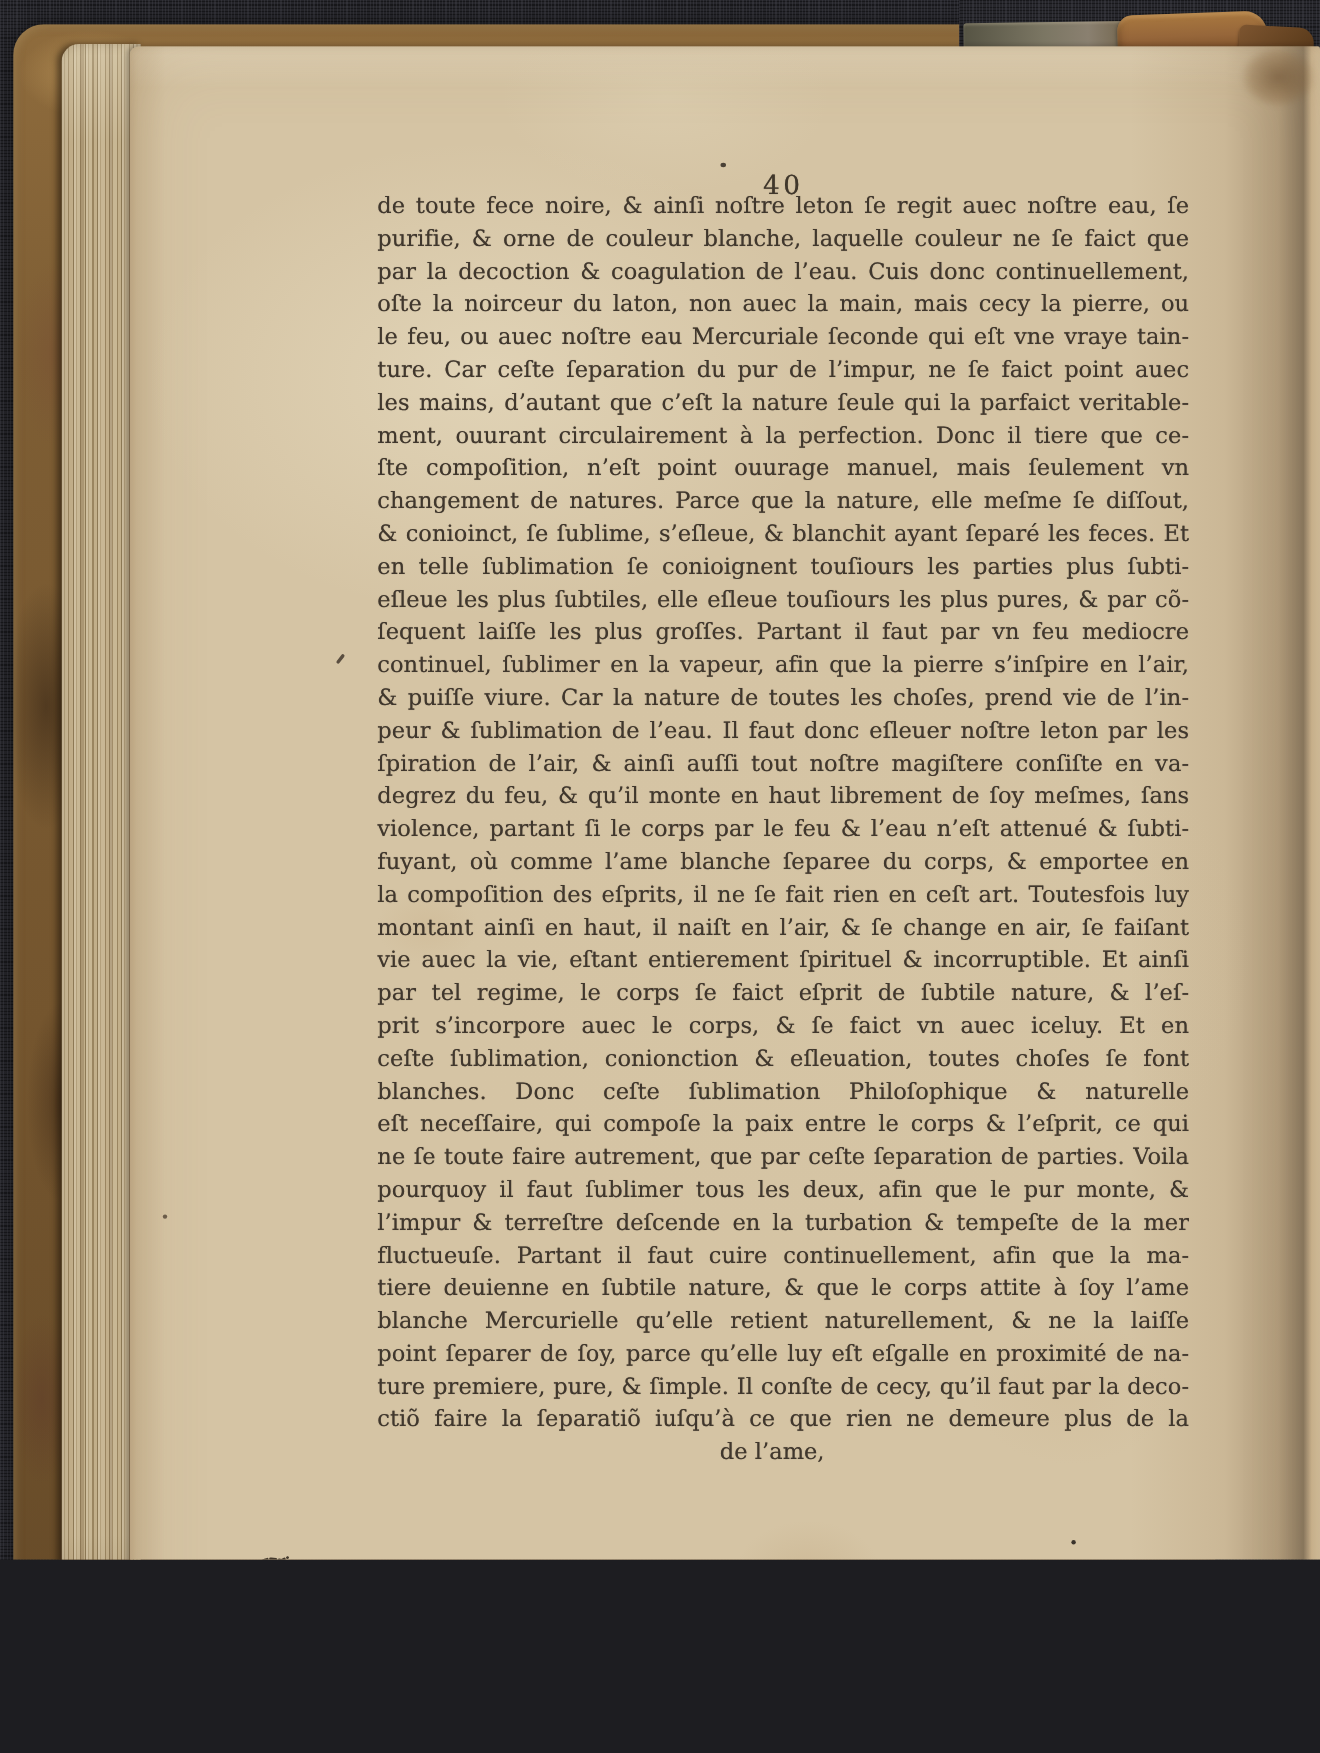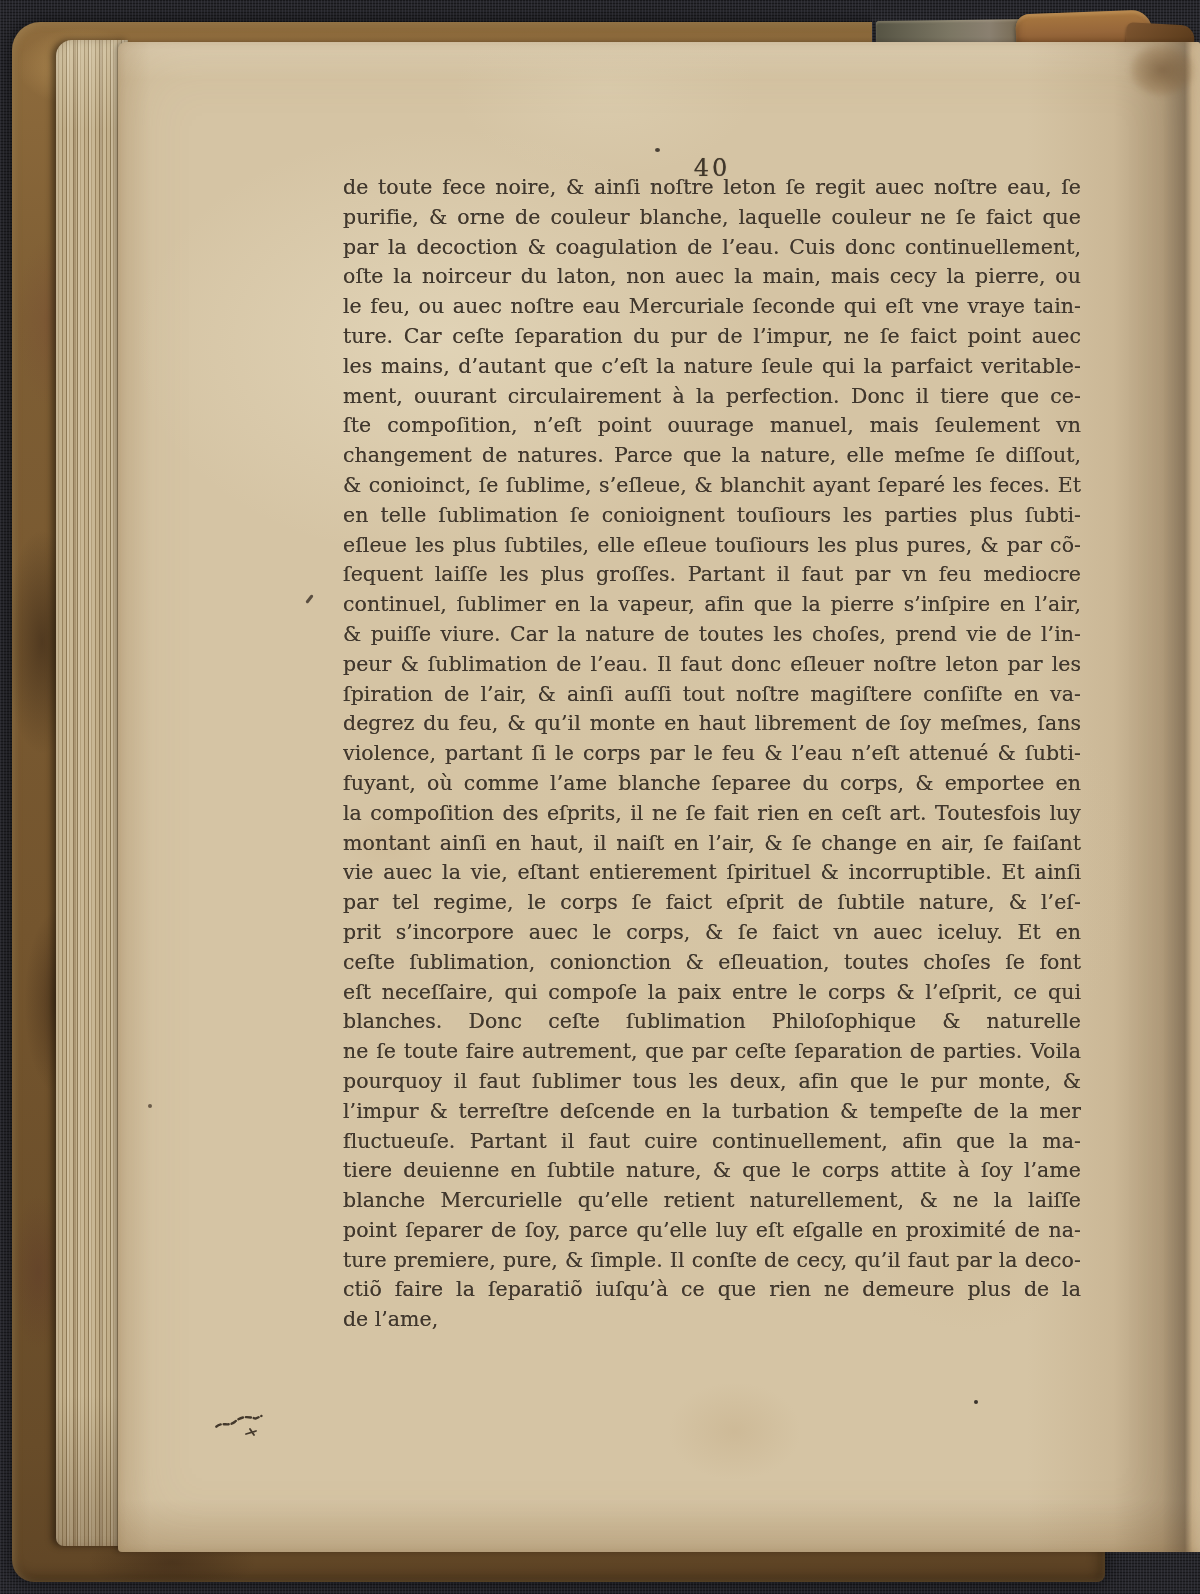--- a/index.html
+++ b/index.html
@@ -1,17 +1,17 @@
 <!DOCTYPE html>
 <html><head>
 <meta charset="utf-8">
 <style>
   html,body{margin:0;padding:0;background:#1d1d21;}
   .scene{
-    position:relative;width:1200px;height:1594px;overflow:hidden;
+    position:relative;width:1200px;height:1418px;overflow:hidden;
     background-color:#26262b;
     background-image:
       repeating-linear-gradient(90deg, rgba(82,82,92,.28) 0 1px, transparent 1px 3px),
       repeating-linear-gradient(0deg, rgba(0,0,0,.38) 0 1px, transparent 1px 3px),
       radial-gradient(700px 500px at 85% 15%, rgba(70,70,80,.20), transparent 70%),
       radial-gradient(600px 500px at 10% 90%, rgba(60,60,70,.18), transparent 70%);
     font-family:"DejaVu Serif","Liberation Serif",serif;
   }
   .leather{
     position:absolute;left:12px;top:22px;width:1093px;height:1560px;
@@ -92,21 +92,21 @@
   }
   .textblock{position:absolute;left:225px;top:131px;width:738px;}
   .line{
     height:29.8px;line-height:29.8px;font-size:20.5px;
     text-align:justify;text-align-last:justify;-moz-text-align-last:justify;
     letter-spacing:.05px;color:#40372d;overflow:hidden;
     text-shadow:0 0 .65px rgba(64,55,45,.65);
   }
   .catchword{
     height:29.8px;line-height:29.8px;font-size:20.5px;
-    text-align:left;padding-right:20px;color:#40372d;
+    text-align:center;padding-right:20px;color:#40372d;
     text-shadow:0 0 .65px rgba(64,55,45,.65);
   }
   .speck{position:absolute;border-radius:50%;background:#4a4136;}
   .speck-a{left:537px;top:106px;width:5px;height:4px;}
   .speck-b{left:30px;top:1062px;width:4px;height:4px;background:#6b5c4a;}
   .speck-c{left:856px;top:1358px;width:4px;height:4px;background:#3a332c;}
   .tick{
     position:absolute;left:190px;top:552px;width:3px;height:10px;
     background:#5a4e40;transform:rotate(38deg);border-radius:2px;
   }
@@ -153,22 +153,22 @@
       <div class="line">ſpiration de l’air, &amp; ainſi auſſi tout noſtre magiſtere conſiſte en va-</div>
       <div class="line">degrez du feu, &amp; qu’il monte en haut librement de ſoy meſmes, ſans</div>
       <div class="line">violence, partant ſi le corps par le feu &amp; l’eau n’eſt attenué &amp; ſubti-</div>
       <div class="line">fuyant, où comme l’ame blanche ſeparee du corps, &amp; emportee en</div>
       <div class="line">la compoſition des eſprits, il ne ſe fait rien en ceſt art. Toutesfois luy</div>
       <div class="line">montant ainſi en haut, il naiſt en l’air, &amp; ſe change en air, ſe faiſant</div>
       <div class="line">vie auec la vie, eſtant entierement ſpirituel &amp; incorruptible. Et ainſi</div>
       <div class="line">par tel regime, le corps ſe faict eſprit de ſubtile nature, &amp; l’eſ-</div>
       <div class="line">prit s’incorpore auec le corps, &amp; ſe faict vn auec iceluy. Et en</div>
       <div class="line">ceſte ſublimation, conionction &amp; eſleuation, toutes choſes ſe font</div>
+      <div class="line">blanches. Donc ceſte ſublimation Philoſophique &amp; naturelle</div>
       <div class="line">eſt neceſſaire, qui compoſe la paix entre le corps &amp; l’eſprit, ce qui</div>
-      <div class="line">blanches. Donc ceſte ſublimation Philoſophique &amp; naturelle</div>
       <div class="line">ne ſe toute faire autrement, que par ceſte ſeparation de parties. Voila</div>
       <div class="line">pourquoy il faut ſublimer tous les deux, afin que le pur monte, &amp;</div>
       <div class="line">l’impur &amp; terreſtre deſcende en la turbation &amp; tempeſte de la mer</div>
       <div class="line">fluctueuſe. Partant il faut cuire continuellement, afin que la ma-</div>
       <div class="line">tiere deuienne en ſubtile nature, &amp; que le corps attite à ſoy l’ame</div>
       <div class="line">blanche Mercurielle qu’elle retient naturellement, &amp; ne la laiſſe</div>
       <div class="line">point ſeparer de ſoy, parce qu’elle luy eſt eſgalle en proximité de na-</div>
       <div class="line">ture premiere, pure, &amp; ſimple. Il conſte de cecy, qu’il faut par la deco-</div>
       <div class="line">ctiõ faire la ſeparatiõ iuſqu’à ce que rien ne demeure plus de la graiſſe</div>
       <div class="catchword">de l’ame,</div>

